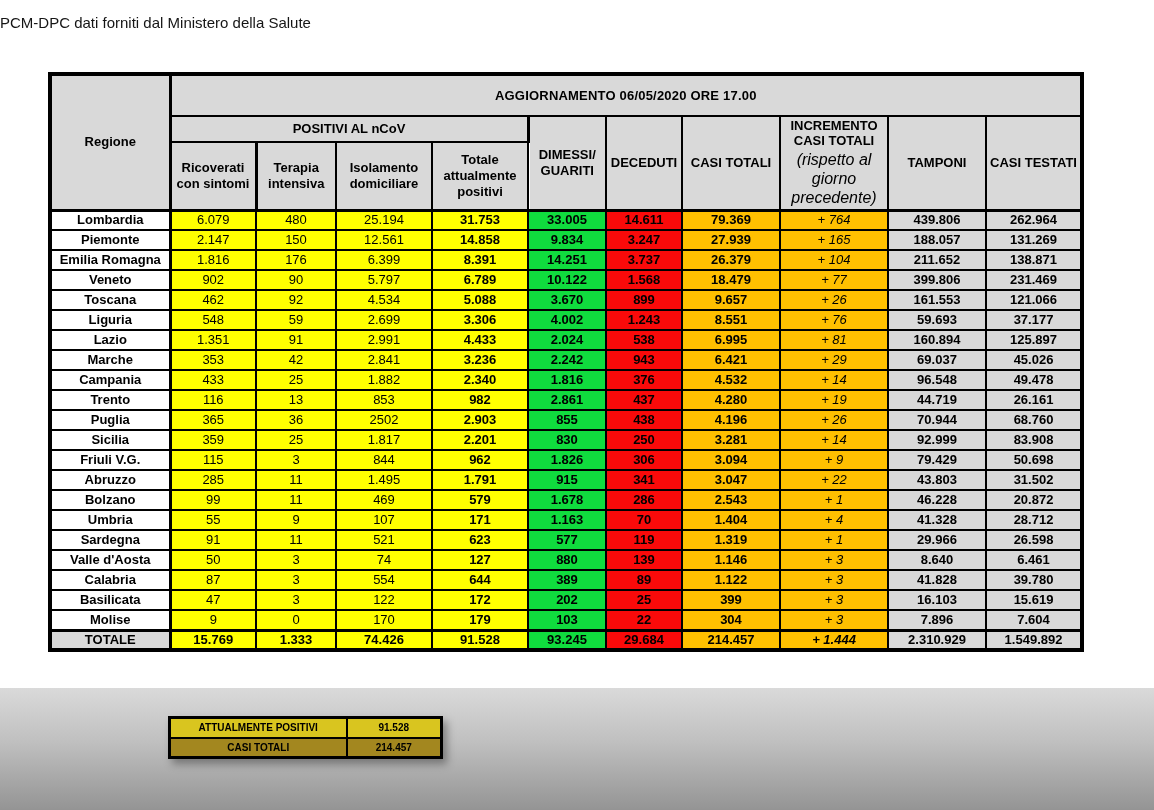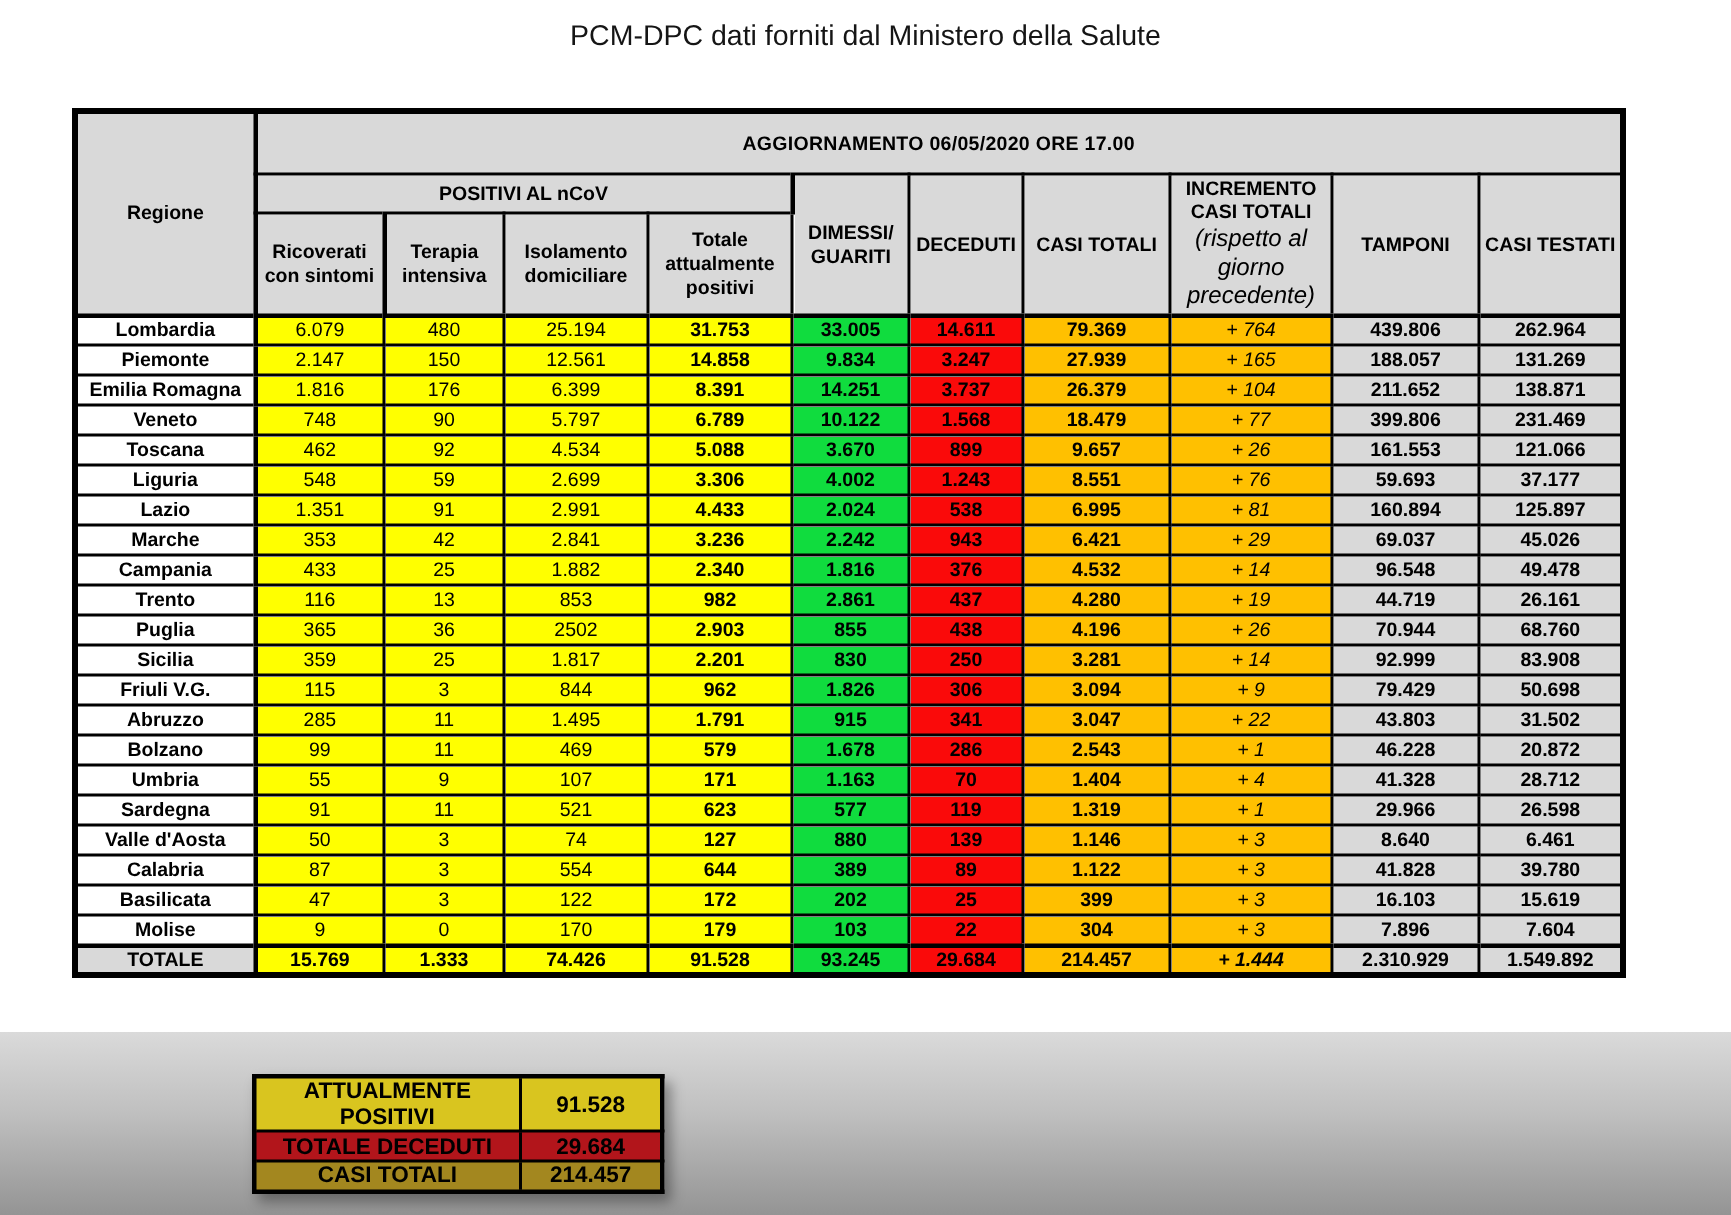--- a/index.html
+++ b/index.html
@@ -4,21 +4,21 @@
 <style>
   * { box-sizing: border-box; }
   html, body { margin: 0; padding: 0; }
   body {
     width: 1154px; height: 810px; position: relative;
     background: #ffffff; overflow: hidden;
     font-family: "Liberation Sans", sans-serif; color: #000;
   }
   .page-title {
     position: absolute; top: 14px; left: 0; width: 100%;
-    text-align: center; font-size: 19px; color: #151515;
+    font-size: 15px; color: #151515;
   }
   .gray-band {
     position: absolute; left: 0; top: 688px; width: 1154px; height: 122px;
     background: linear-gradient(to bottom, #dadada 0%, #bfbfbf 45%, #949494 100%);
   }
   
   table.main-table {
     position: absolute; left: 48px; top: 72px; width: 1036px;
     border-collapse: collapse; table-layout: fixed;
     border: 4px solid #000;
@@ -49,21 +49,21 @@
   tr.total-row td { border-top-width: 3px; font-weight: bold; }
   tr.total-row td.cell-regione { background: #d9d9d9; }
   
   table.summary-table {
     position: absolute; left: 168px; top: 716px;
     border-collapse: collapse; border: 3px solid #000;
     box-shadow: 4px 5px 8px rgba(0,0,0,0.35);
   }
   .summary-table td {
     border: 2px solid #000; height: 20px;
-    font-size: 15px; font-weight: bold; text-align: center; padding: 0 6px;
+    font-size: 10px; font-weight: bold; text-align: center; padding: 0 6px;
   }
   td.sum-label { width: 177px; }
   td.sum-value { width: 95px; }
   .s-yellow { background: #d9c51f; }
   .s-green  { background: #22b13c; }
   .s-red    { background: #b2151b; }
   .s-gold   { background: #a3871f; }
 </style>
 </head>
 <body>
@@ -143,21 +143,21 @@
         <td class="c-yellow b">8.391</td>
         <td class="c-green b">14.251</td>
         <td class="c-red b">3.737</td>
         <td class="c-orange b">26.379</td>
         <td class="c-orange i">+ 104</td>
         <td class="c-gray b">211.652</td>
         <td class="c-gray b">138.871</td>
       </tr>
       <tr>
         <td class="cell-regione">Veneto</td>
-        <td class="c-yellow">748</td>
+        <td class="c-yellow">902</td>
         <td class="c-yellow">90</td>
         <td class="c-yellow">5.797</td>
         <td class="c-yellow b">6.789</td>
         <td class="c-green b">10.122</td>
         <td class="c-red b">1.568</td>
         <td class="c-orange b">18.479</td>
         <td class="c-orange i">+ 77</td>
         <td class="c-gray b">399.806</td>
         <td class="c-gray b">231.469</td>
       </tr>
@@ -400,21 +400,17 @@
 
 <div class="gray-band"></div>
 
 <table class="summary-table">
   <tbody>
     <tr>
       <td class="sum-label s-yellow">ATTUALMENTE POSITIVI</td>
       <td class="sum-value s-yellow">91.528</td>
     </tr>
     <tr>
-      <td class="sum-label s-red">TOTALE DECEDUTI</td>
-      <td class="sum-value s-red">29.684</td>
-    </tr>
-    <tr>
       <td class="sum-label s-gold">CASI TOTALI</td>
       <td class="sum-value s-gold">214.457</td>
     </tr>
   </tbody>
 </table>
 
 </body></html>

